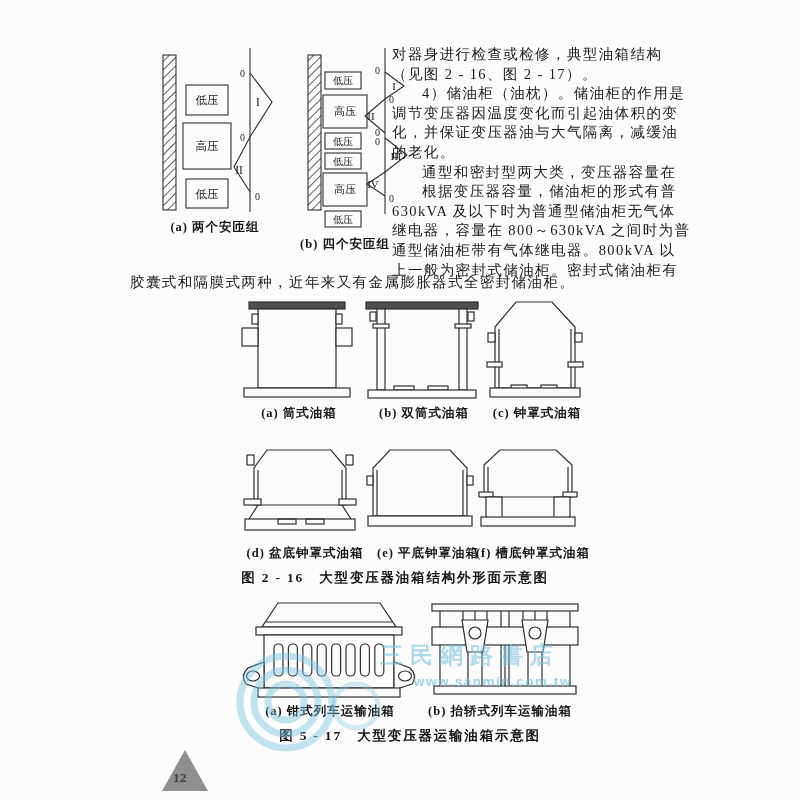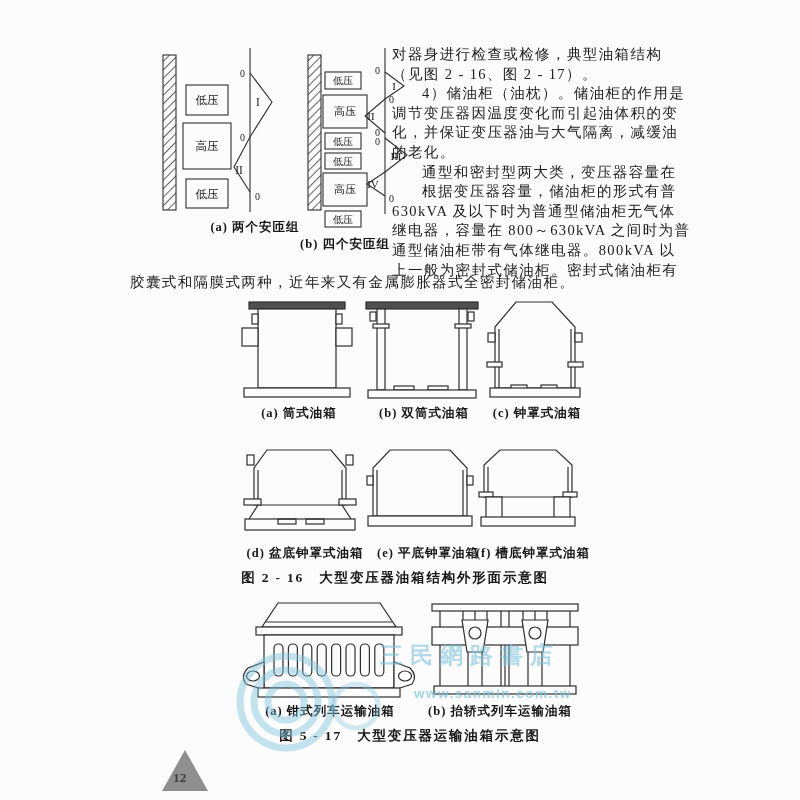--- a/index.html
+++ b/index.html
@@ -31,21 +31,21 @@
   .wm{
     position:absolute;left:228px;top:636px;width:372px;height:64px;
     pointer-events:none;z-index:5;
   }
   .wm-title{
     position:absolute;left:152px;top:4px;font-size:23px;font-weight:700;
     letter-spacing:7px;color:rgba(125,195,222,0.60);white-space:nowrap;
     font-family:"Liberation Serif","DejaVu Serif",serif;
   }
   .wm-url{
-    position:absolute;left:186px;top:50px;font-size:13.5px;font-weight:600;
+    position:absolute;left:186px;top:38px;font-size:13.5px;font-weight:600;
     letter-spacing:1.5px;color:rgba(125,195,222,0.72);white-space:nowrap;
     font-family:"Liberation Sans","DejaVu Sans",sans-serif;
   }
   .page-triangle{
     position:absolute;left:162px;top:750px;width:0;height:0;
     border-left:23px solid transparent;border-right:23px solid transparent;
     border-bottom:41px solid #8f8f8f;
   }
   .page-number{
     position:absolute;left:173px;top:770px;font-size:13.5px;font-weight:700;
@@ -103,21 +103,21 @@
     <text x="241" y="61" font-size="10">0</text>
     <text x="232" y="94" font-size="10" text-anchor="end">0</text>
     <text x="232" y="103" font-size="10" text-anchor="end">0</text>
     <text x="241" y="160" font-size="10">0</text>
     <text x="246" y="48" font-size="11" text-anchor="middle">I</text>
     <text x="223" y="78" font-size="11" text-anchor="middle">II</text>
     <text x="248" y="118" font-size="11" text-anchor="middle">III</text>
     <text x="225" y="146" font-size="11" text-anchor="middle">IV</text>
   </svg>
 
-  <div class="caption sub-caption" style="left:215px;top:219px;margin-left:40px;">(a) 两个安匝组</div>
+  <div class="caption sub-caption" style="left:215px;top:219px;">(a) 两个安匝组</div>
   <div class="caption sub-caption" style="left:345px;top:236px;">(b) 四个安匝组</div>
 
   <div class="text-col">
     <div class="line">对器身进行检查或检修，典型油箱结构</div>
     <div class="line">（见图 2 - 16、图 2 - 17）。</div>
     <div class="line indent">4）储油柜（油枕）。储油柜的作用是</div>
     <div class="line">调节变压器因温度变化而引起油体积的变</div>
     <div class="line">化，并保证变压器油与大气隔离，减缓油</div>
     <div class="line">的老化。</div>
     <div class="line indent">通型和密封型两大类，变压器容量在</div>

